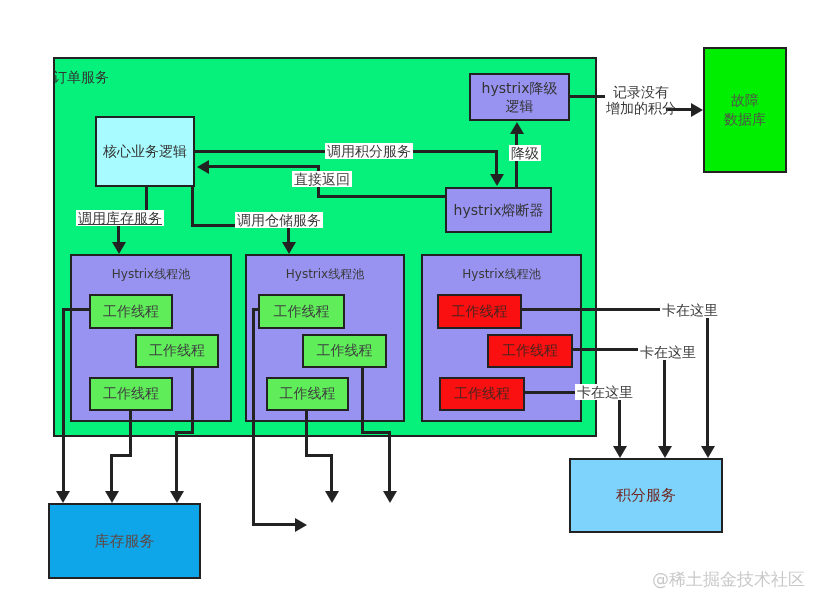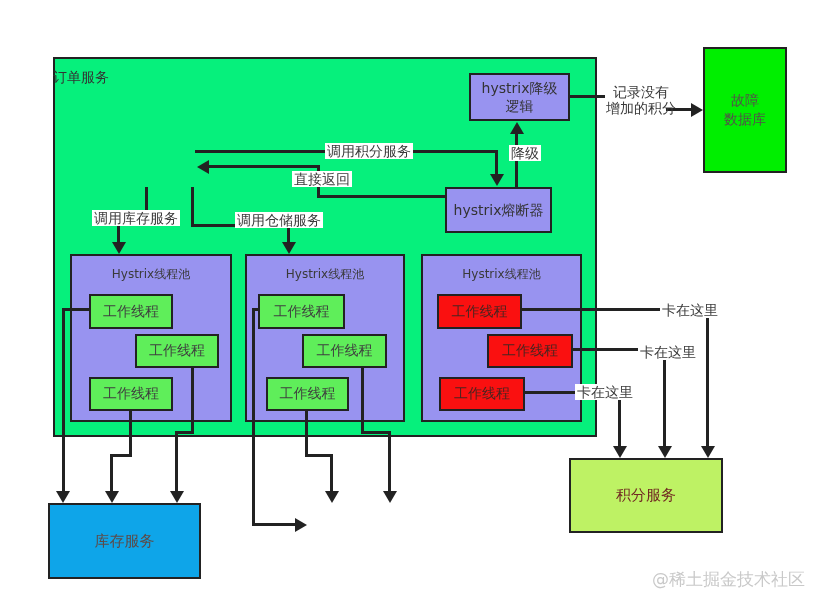--- a/index.html
+++ b/index.html
@@ -10,21 +10,21 @@
        justify-content:center;text-align:center;font-size:14px;}
   .order{background:#06f07c;}
   .pool{background:#9893f0;}
   .pool-title{position:absolute;width:100%;top:10px;left:0;text-align:center;
               font-size:12px;color:#3a3a3a;}
   .worker{background:#5fee5a;color:#3f3f3f;}
   .worker.stuck{background:#fa1010;color:#4a2520;}
   .core{background:#a8fcff;}
   .faultdb{background:#00ef00;color:#54504a;flex-direction:column;line-height:1.35;}
   .pink{background:#0ea5e9;color:#5c4a47;font-size:15px;}
-  .red{background:#bef264;color:#712822;font-size:15px;}
+  .red{background:#7dd3fc;color:#712822;font-size:15px;}
   .purple{background:#9893f0;line-height:1.3;}
   .line{position:absolute;background:#222;}
   .lbl{position:absolute;font-size:14px;color:#3a3a3a;background:#fff;
        padding:0 2px;line-height:1.15;white-space:nowrap;}
   .lbl.plain{background:transparent;white-space:normal;}
   .title{position:absolute;font-size:14px;color:#333;}
   .ah{position:absolute;width:0;height:0;}
   .ah-down{border-left:7px solid transparent;border-right:7px solid transparent;border-top:12px solid #222;}
   .ah-up{border-left:7px solid transparent;border-right:7px solid transparent;border-bottom:12px solid #222;}
   .ah-left{border-top:7px solid transparent;border-bottom:7px solid transparent;border-right:12px solid #222;}
@@ -91,40 +91,41 @@
   <div class="line" style="left:521px;top:308px;width:188px;height:3px;"></div>
   <div class="line" style="left:706px;top:308px;width:3px;height:140px;"></div>
   <div class="line" style="left:572px;top:348px;width:94px;height:3px;"></div>
   <div class="line" style="left:663px;top:348px;width:3px;height:100px;"></div>
   <div class="line" style="left:524px;top:391px;width:97px;height:3px;"></div>
   <div class="line" style="left:618px;top:391px;width:3px;height:57px;"></div>
 
   <div class="lbl" style="left:325px;top:143px;">调用积分服务</div>
   <div class="lbl" style="left:292px;top:171px;">直接返回</div>
   <div class="lbl" style="left:509px;top:145px;">降级</div>
-  <div class="lbl" style="left:92px;top:210px;">调用库存服务</div>
+  <div class="lbl" style="left:76px;top:210px;text-decoration:underline;">调用库存服务</div>
   <div class="lbl" style="left:202px;top:212px;margin-left:33px;">调用仓储服务</div>
   <div class="lbl plain" style="left:603px;top:84px;width:76px;text-align:center;">
     <span>记录没有</span><br>
     <span>增加的积分</span>
   </div>
   <div class="lbl" style="left:660px;top:302px;">卡在这里</div>
   <div class="lbl" style="left:638px;top:344px;">卡在这里</div>
   <div class="lbl" style="left:575px;top:384px;">卡在这里</div>
 
   <div class="box worker" style="left:89px;top:294px;width:84px;height:35px;">工作线程</div>
   <div class="box worker" style="left:135px;top:334px;width:84px;height:34px;">工作线程</div>
   <div class="box worker" style="left:89px;top:377px;width:84px;height:34px;">工作线程</div>
   <div class="box worker" style="left:258px;top:294px;width:87px;height:35px;">工作线程</div>
   <div class="box worker" style="left:302px;top:334px;width:85px;height:34px;">工作线程</div>
   <div class="box worker" style="left:266px;top:377px;width:83px;height:34px;">工作线程</div>
   <div class="box worker stuck" style="left:437px;top:294px;width:85px;height:35px;">工作线程</div>
   <div class="box worker stuck" style="left:487px;top:334px;width:86px;height:34px;">工作线程</div>
   <div class="box worker stuck" style="left:439px;top:377px;width:86px;height:34px;">工作线程</div>
 
+  <div class="box core" style="left:95px;top:116px;width:100px;height:71px;">核心业务逻辑</div>
   <div class="box purple" style="left:469px;top:73px;width:101px;height:48px;">
     <div>
       <span>hystrix降级</span><br>
       <span>逻辑</span>
     </div>
   </div>
   <div class="box purple" style="left:445px;top:187px;width:107px;height:46px;">hystrix熔断器</div>
   <div class="box faultdb" style="left:703px;top:47px;width:84px;height:126px;">
     <span>故障</span>
     <span>数据库</span>

